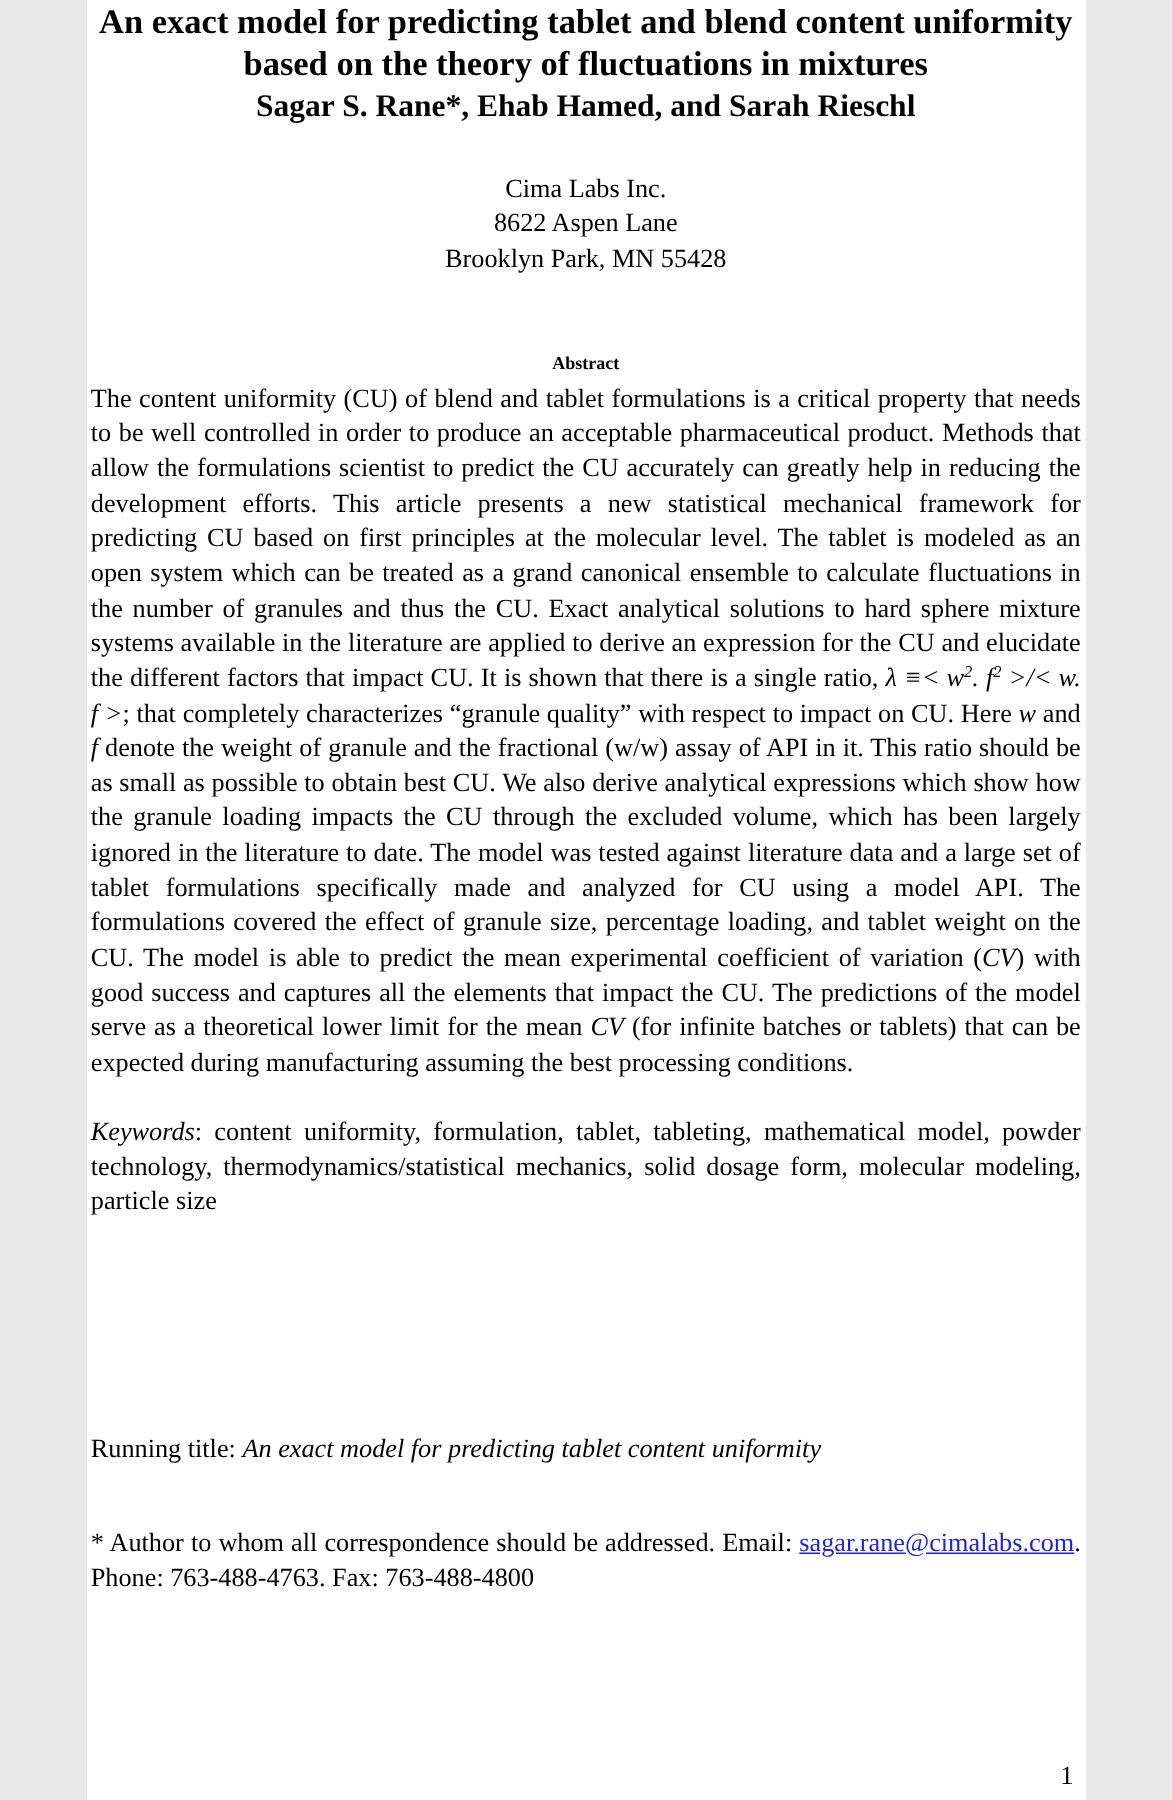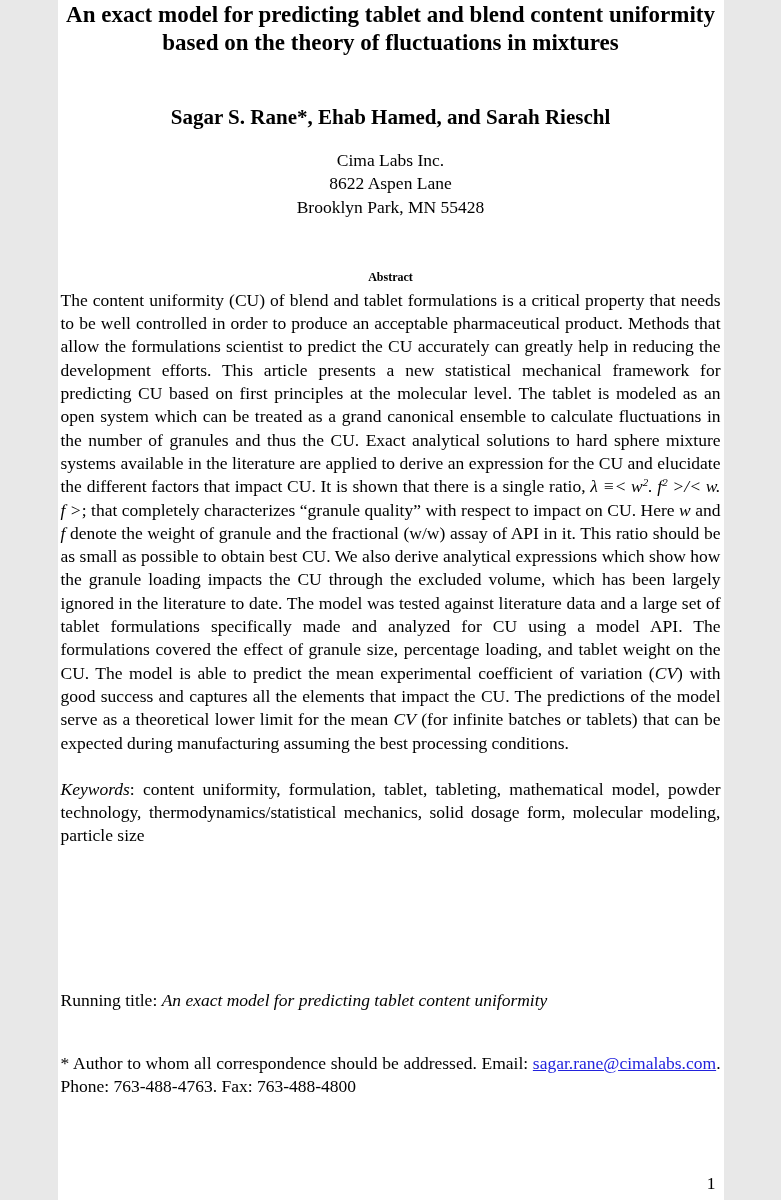--- a/index.html
+++ b/index.html
@@ -21,27 +21,26 @@
     font-weight: bold;
     text-align: center;
     line-height: 28px;
     padding-top: 1px;
   }
   .authors {
     font-size: 21px;
     font-weight: bold;
     text-align: center;
     line-height: 26px;
-    margin-top: 47px;
   }
   .affiliation {
     text-align: center;
     font-size: 17.5px;
     line-height: 23.3px;
-    margin-top: 19px;
+    margin-top: 31px;
   }
   .abstract-heading {
     text-align: center;
     font-weight: bold;
     font-size: 12px;
     line-height: 23px;
     margin-top: 47px;
   }
   .body-text {
     font-size: 17.5px;

